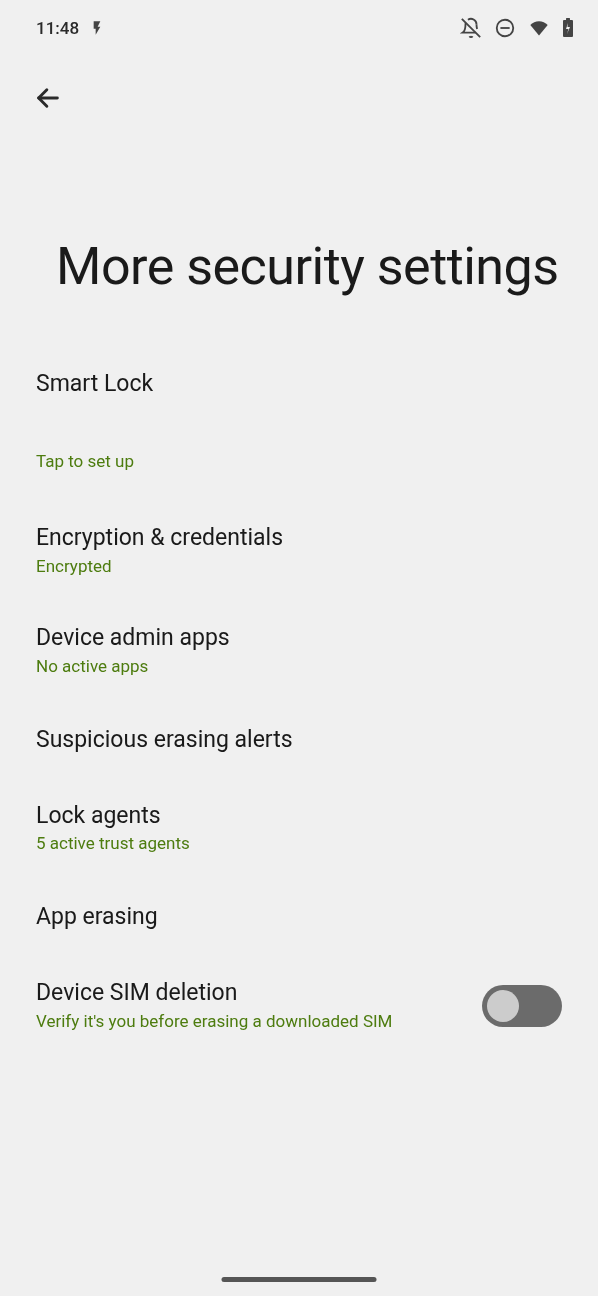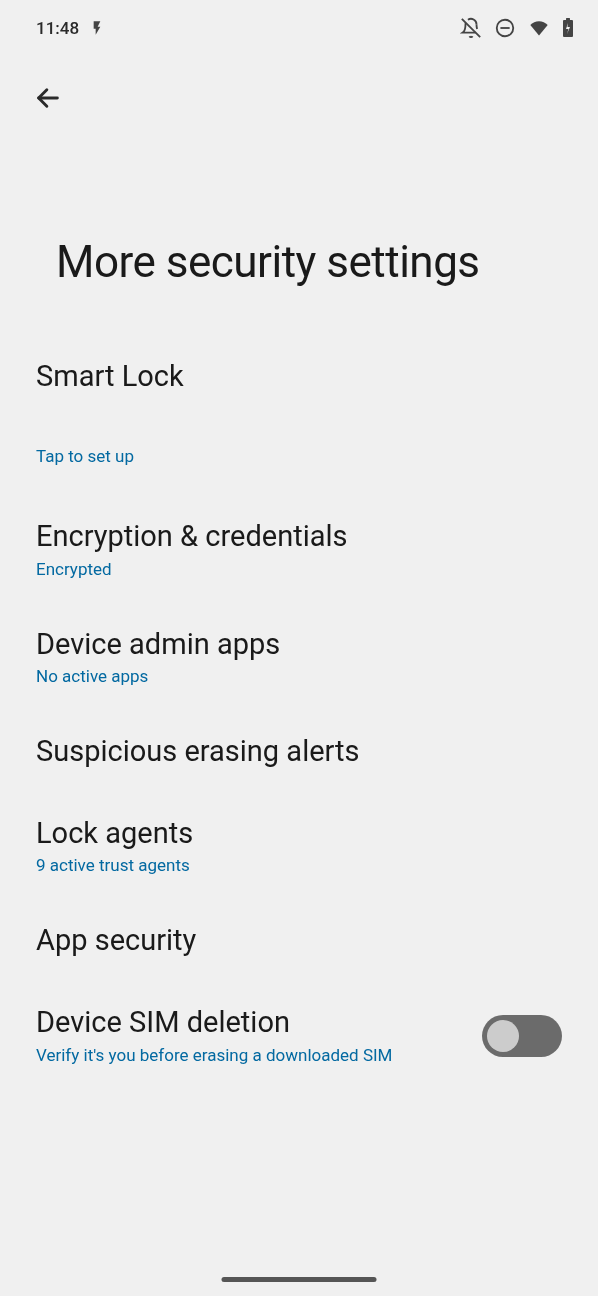--- a/index.html
+++ b/index.html
@@ -50,55 +50,56 @@
     .back-button {
       width: 40px;
       height: 40px;
       display: flex;
       align-items: center;
       justify-content: center;
       cursor: pointer;
       color: #2a2a2a;
     }
     .page-title {
-      font-size: 44px;
+      font-size: 52px;
       font-weight: 400;
       color: #1a1a1a;
-      padding: 110px 36px 50px 56px;
+      padding: 110px 36px 50px 36px;
       line-height: 1.1;
       letter-spacing: -0.5px;
+      margin-left: 20px;
     }
     .settings-list {
       display: flex;
       flex-direction: column;
     }
     .setting-item {
       padding: 22px 36px;
       display: flex;
       align-items: center;
       justify-content: space-between;
       cursor: pointer;
       min-height: 78px;
     }
     .setting-text {
       display: flex;
       flex-direction: column;
       gap: 2px;
       flex: 1;
     }
     .setting-label {
-      font-size: 29px;
+      font-size: 23px;
       font-weight: 400;
       color: #1a1a1a;
       line-height: 1.3;
     }
     .setting-sublabel {
       font-size: 17px;
       font-weight: 400;
-      color: #0369a1;
+      color: #4d7c0f;
       line-height: 1.4;
     }
     .toggle {
       width: 80px;
       height: 42px;
       background: #6b6b6b;
       border-radius: 21px;
       position: relative;
       cursor: pointer;
       flex-shrink: 0;
@@ -207,27 +208,27 @@
 
   <div class="setting-item">
     <div class="setting-text">
       <span class="setting-label">Suspicious erasing alerts</span>
     </div>
   </div>
 
   <div class="setting-item">
     <div class="setting-text">
       <span class="setting-label">Lock agents</span>
-      <span class="setting-sublabel">9 active trust agents</span>
-    </div>
-  </div>
-
-  <div class="setting-item">
-    <div class="setting-text">
-      <span class="setting-label">App security</span>
+      <span class="setting-sublabel">5 active trust agents</span>
+    </div>
+  </div>
+
+  <div class="setting-item">
+    <div class="setting-text">
+      <span class="setting-label">App erasing</span>
     </div>
   </div>
 
   <div class="setting-item">
     <div class="setting-text">
       <span class="setting-label">Device SIM deletion</span>
       <span class="setting-sublabel">Verify it's you before erasing a downloaded SIM</span>
     </div>
     <div class="toggle">
       <div class="toggle-knob"></div>

